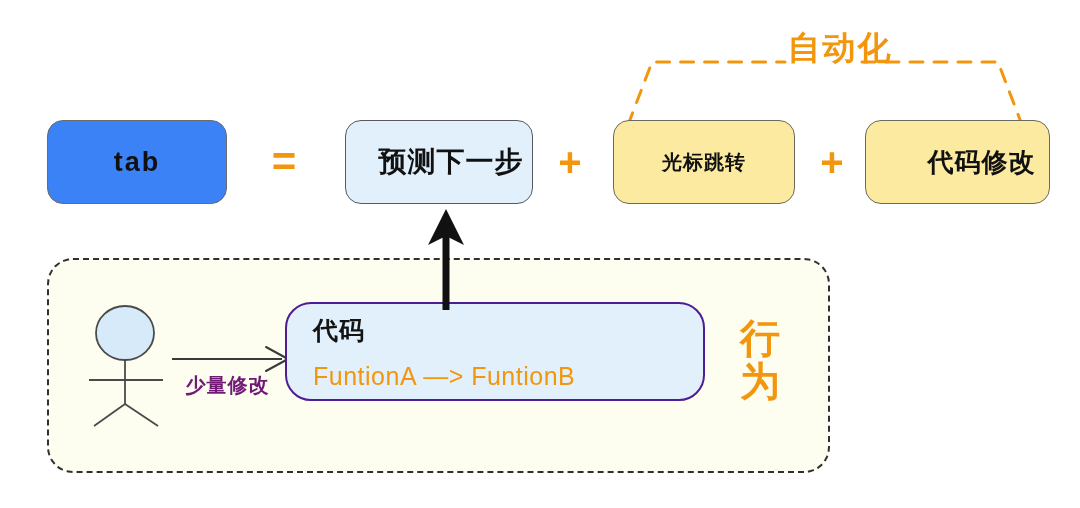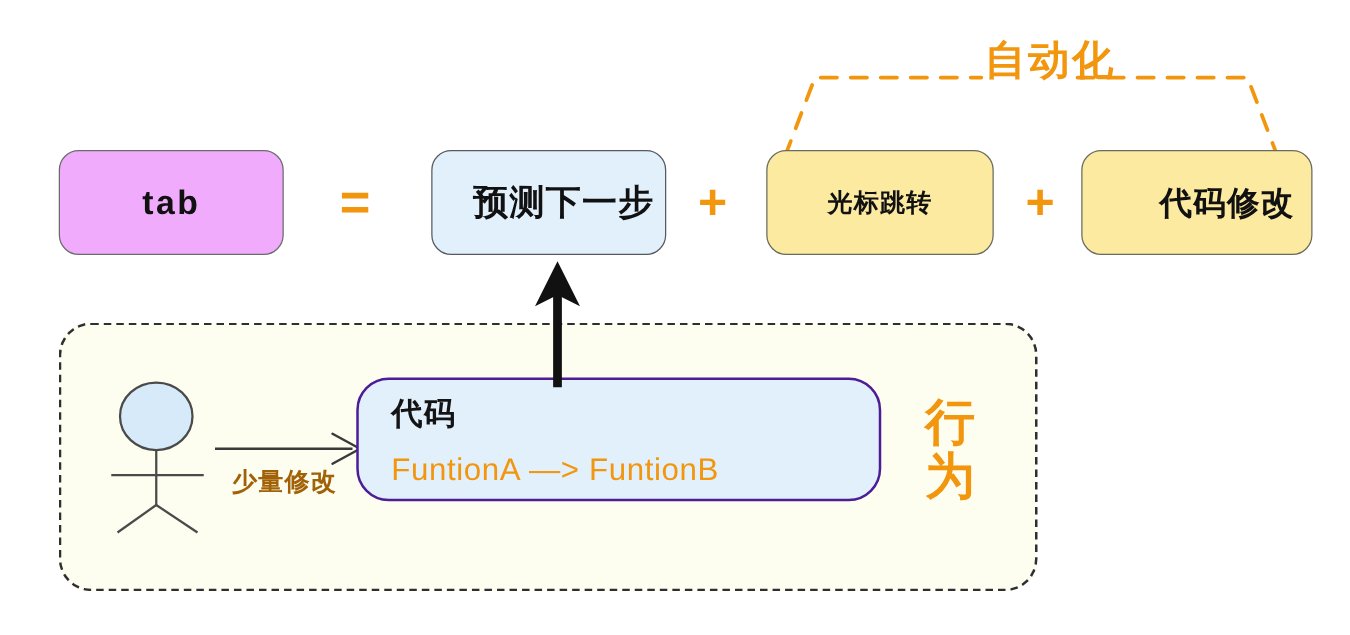--- a/index.html
+++ b/index.html
@@ -15,21 +15,21 @@
     position:absolute;
     display:flex;align-items:center;justify-content:center;
     box-sizing:border-box;
     border:1.6px solid #5a5a5a;
     border-radius:16px;
     font-weight:700;
     color:#111;
     letter-spacing:1px;
     white-space:nowrap;
   }
-  .box.green{background:#f0abfc;border-color:#6b6b6b;}
+  .box.green{background:#3b82f6;border-color:#6b6b6b;}
   .box.blue {background:#e2f0fb;border-color:#555a60;padding-left:24px;}
   .box.yellow{background:#fbeaa0;border-color:#6a6a5e;}
 
   
   #box-tab      {left:47px; top:120px; width:180px;height:84px;font-size:27px;letter-spacing:2px;}
   #box-predict  {left:345px;top:120px; width:188px;height:84px;font-size:28px;}
   #box-cursor   {left:613px;top:120px; width:182px;height:84px;font-size:20px;}
   #box-codeedit {left:865px;top:120px; width:185px;height:84px;font-size:26px;padding-left:48px;}
 
   
@@ -60,21 +60,21 @@
   }
 
   
   #stick-figure{position:absolute;left:84px;top:300px;width:92px;height:130px;}
 
   
   #small-arrow{position:absolute;left:170px;top:344px;width:125px;height:30px;}
   #small-arrow-label{
     position:absolute;left:160px;top:370px;width:135px;height:30px;
     display:flex;align-items:center;justify-content:center;
-    color:#a16207;font-size:20px;font-weight:800;letter-spacing:1px;white-space:nowrap;
+    color:#701a75;font-size:20px;font-weight:800;letter-spacing:1px;white-space:nowrap;
   }
 
   
   #code-box{
     position:absolute;left:285px;top:302px;width:420px;height:99px;
     box-sizing:border-box;
     background:#e2f0fb;
     border:2px solid #4c1d95;
     border-radius:26px;
   }

